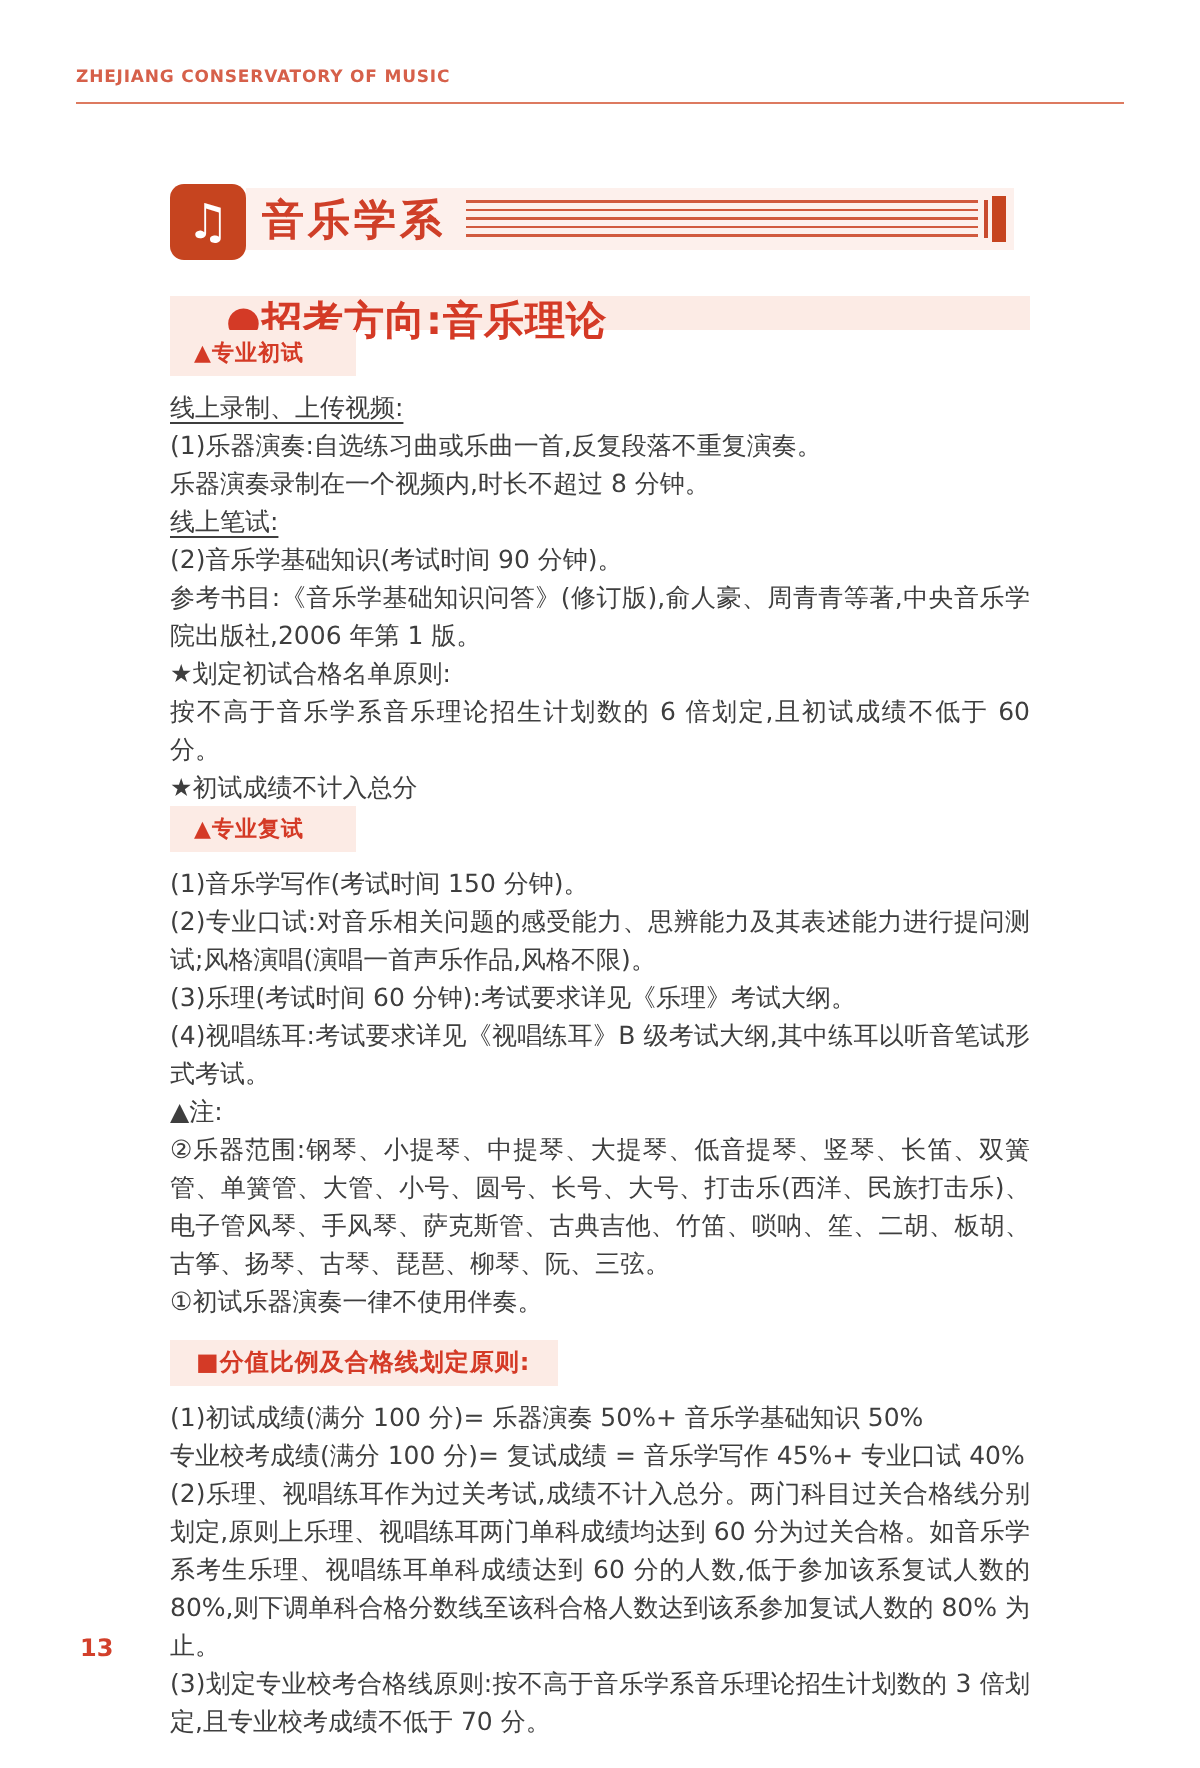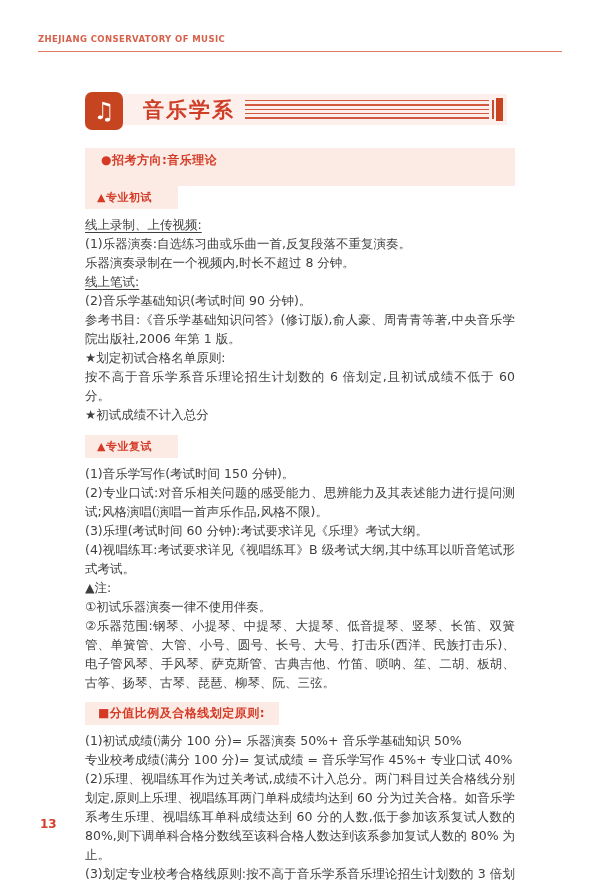--- a/index.html
+++ b/index.html
@@ -22,38 +22,38 @@
   .badge{
     width:38px;height:38px;border-radius:7px;background:#c6441f;
     display:flex;align-items:center;justify-content:center;flex:0 0 auto;
   }
   .badge span{color:#ffffff;font-size:24px;line-height:1;}
   .strip{
     flex:1;height:31px;margin-top:2px;background:#fdf0ec;
     display:flex;align-items:center;
   }
   .dept-title{
-    margin-left:20px;color:#cf3f28;font-weight:bold;font-size:21px;letter-spacing:2px;white-space:nowrap;
+    margin-left:8px;color:#cf3f28;font-weight:bold;font-size:21px;letter-spacing:2px;white-space:nowrap;
   }
   .staff-lines{
     flex:1;height:19px;margin-left:10px;
     background:repeating-linear-gradient(to bottom,#d15a3e 0px,#d15a3e 1.3px,transparent 1.3px,transparent 4.3px);
   }
   .barline-thin{width:2px;height:19px;background:#c94a2e;margin-left:3px;flex:0 0 auto;}
   .barline-thick{width:7px;height:23px;background:#c6441f;margin:0 4px 0 2px;flex:0 0 auto;}
   
   .content{position:absolute;top:148px;left:85px;width:430px;color:#3e3e3e;}
   .banner{
     background:#fcebe5;color:#d43a26;font-weight:bold;
   }
-  .banner.main{height:38px;line-height:25px;padding-left:16px;font-size:12px;letter-spacing:.5px;}
+  .banner.main{height:17px;line-height:25px;padding-left:28px;font-size:20px;letter-spacing:.5px;}
   .banner.sub{display:inline-block;height:23px;line-height:23px;padding:0 26px 0 12px;font-size:11px;letter-spacing:.5px;}
   .banner.scoring{display:inline-block;height:23px;line-height:23px;padding:0 14px 0 13px;font-size:12px;letter-spacing:.5px;}
   .body-block{margin-top:6px;}
-  .sec2-banner{margin-top:11px;}
+  .sec2-banner{margin-top:0;}
   .scoring-banner{margin-top:10px;}
   .para{
     margin:0;font-size:12.5px;line-height:19px;text-align:justify;
   }
   .b{font-weight:normal;}
   .u{text-decoration:underline;text-underline-offset:3px;}
   .page-number{
     position:absolute;top:817px;left:40px;
     color:#d2402b;font-weight:bold;font-size:12px;
   }
@@ -103,22 +103,22 @@
     <div class="sec2-banner">
       <div class="banner sub"><span>▲</span><span>专业复试</span></div>
     </div>
 
     <div class="body-block">
       <p class="para"><span class="b">(1)音乐学写作(考试时间 150 分钟)。</span></p>
       <p class="para"><span class="b">(2)专业口试:</span><span>对音乐相关问题的感受能力、思辨能力及其表述能力进行提问测试;风格演唱(演唱一首声乐作品,风格不限)。</span></p>
       <p class="para"><span class="b">(3)乐理(考试时间 60 分钟):</span><span>考试要求详见《乐理》考试大纲。</span></p>
       <p class="para"><span class="b">(4)视唱练耳:</span><span>考试要求详见《视唱练耳》B 级考试大纲,其中练耳以听音笔试形式考试。</span></p>
       <p class="para"><span class="b">▲注:</span></p>
+      <p class="para"><span class="b">②乐器范围:钢琴、小提琴、中提琴、大提琴、低音提琴、竖琴、长笛、双簧管、单簧管、大管、小号、圆号、长号、大号、打击乐(西洋、民族打击乐)、电子管风琴、手风琴、萨克斯管、古典吉他、竹笛、唢呐、笙、二胡、板胡、古筝、扬琴、古琴、琵琶、柳琴、阮、三弦。</span></p>
       <p class="para"><span class="b">①初试乐器演奏一律不使用伴奏。</span></p>
-      <p class="para"><span class="b">②乐器范围:钢琴、小提琴、中提琴、大提琴、低音提琴、竖琴、长笛、双簧管、单簧管、大管、小号、圆号、长号、大号、打击乐(西洋、民族打击乐)、电子管风琴、手风琴、萨克斯管、古典吉他、竹笛、唢呐、笙、二胡、板胡、古筝、扬琴、古琴、琵琶、柳琴、阮、三弦。</span></p>
     </div>
 
     <div class="scoring-banner">
       <div class="banner scoring"><span>■</span><span>分值比例及合格线划定原则:</span></div>
     </div>
 
     <div class="body-block">
       <p class="para"><span>(1)初试成绩(满分 100 分)= 乐器演奏 50%+ 音乐学基础知识 50%</span></p>
       <p class="para"><span>专业校考成绩(满分 100 分)= 复试成绩 = 音乐学写作 45%+ 专业口试 40%</span></p>
       <p class="para"><span>(2)乐理、视唱练耳作为过关考试,成绩不计入总分。两门科目过关合格线分别划定,原则上乐理、视唱练耳两门单科成绩均达到 60 分为过关合格。如音乐学系考生乐理、视唱练耳单科成绩达到 60 分的人数,低于参加该系复试人数的 80%,则下调单科合格分数线至该科合格人数达到该系参加复试人数的 80% 为止。</span></p>

